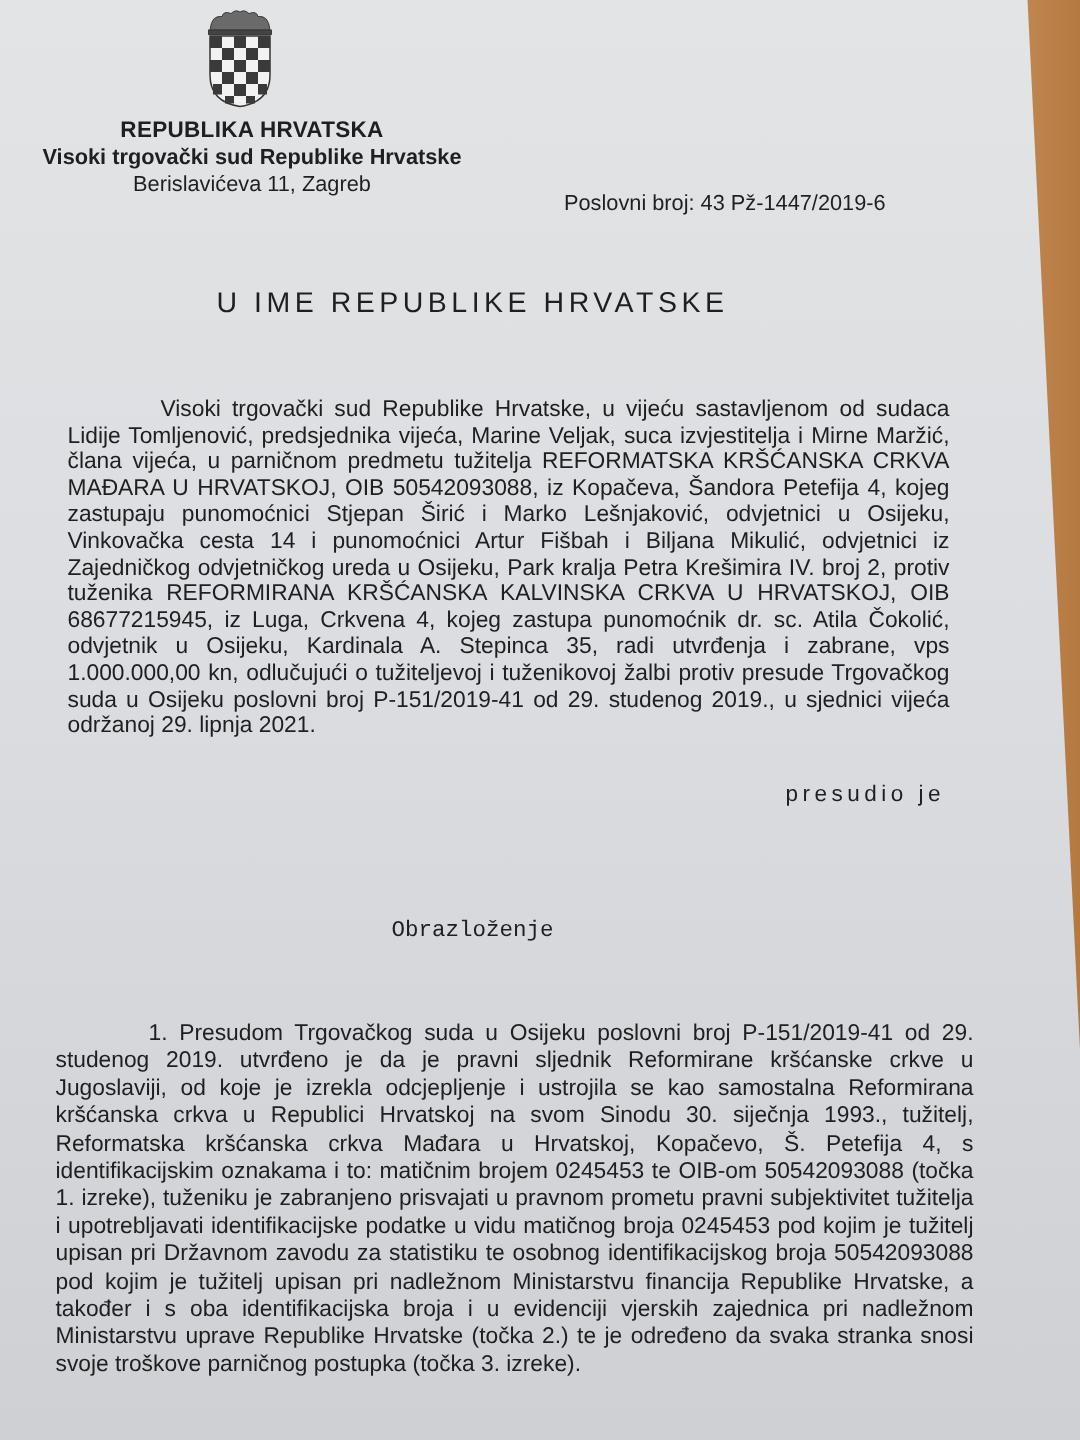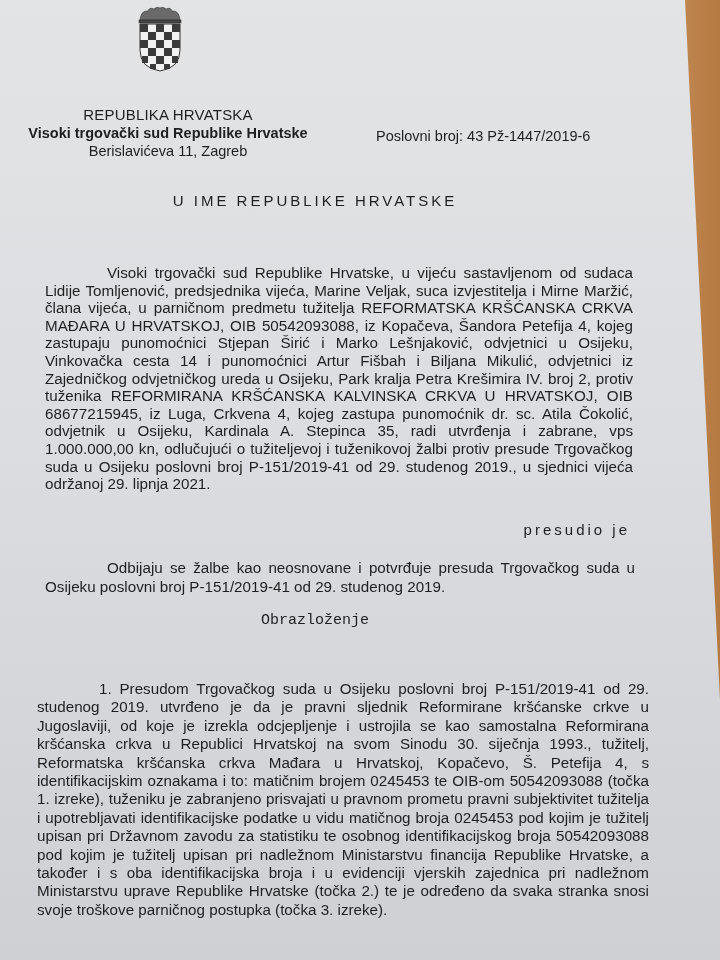--- a/index.html
+++ b/index.html
@@ -17,29 +17,29 @@
     background: linear-gradient(180deg, #e3e4e6 0%, #dcdde0 45%, #cfd0d3 100%);
     clip-path: polygon(0 0, 685px 0, 700px 300px, 716px 620px, 720px 700px, 720px 960px, 0 960px);
     color: #1f1f22;
   }
   .coat {
     position: absolute; left: 135px; top: 6px; width: 50px; height: 66px;
   }
   .header-block {
     position: absolute; left: 28px; top: 78px; width: 280px; text-align: center;
   }
-  .h-country { font-weight: normal; font-size: 15px; line-height: 18px; letter-spacing: 0.2px; margin-top: 28px; }
+  .h-country { font-weight: bold; font-size: 15px; line-height: 18px; letter-spacing: 0.2px; }
   .h-court { font-weight: bold; font-size: 14.5px; line-height: 18px; }
   .h-address { font-size: 14.5px; line-height: 18px; }
   .case-no {
     position: absolute; left: 376px; top: 128px; font-size: 14.5px;
   }
   .title1 {
     position: absolute; left: 0; top: 192px; width: 630px; text-align: center;
-    font-size: 15px; letter-spacing: 3px;
+    font-size: 19px; letter-spacing: 3px;
   }
   .title2 {
     position: absolute; left: 0; top: 230px; width: 630px; text-align: center;
     font-size: 15px; letter-spacing: 3.5px;
   }
   .para {
     position: absolute; font-size: 15.2px; line-height: 17.6px; text-align: justify;
     text-align-last: left;
     margin-left: 19px;
   }
@@ -96,23 +96,20 @@
   <div class="case-no">Poslovni broj: 43 Pž-1447/2019-6</div>
 
   <div class="title1">U IME REPUBLIKE HRVATSKE</div>
 
   <div class="para p-intro">
     <span class="indent"></span><span>Visoki trgovački sud Republike Hrvatske, u vijeću sastavljenom od sudaca Lidije Tomljenović, predsjednika vijeća, Marine Veljak, suca izvjestitelja i Mirne Maržić, člana vijeća, u parničnom predmetu tužitelja REFORMATSKA KRŠĆANSKA CRKVA MAĐARA U HRVATSKOJ, OIB 50542093088, iz Kopačeva, Šandora Petefija 4, kojeg zastupaju punomoćnici Stjepan Širić i Marko Lešnjaković, odvjetnici u Osijeku, Vinkovačka cesta 14 i punomoćnici Artur Fišbah i Biljana Mikulić, odvjetnici iz Zajedničkog odvjetničkog ureda u Osijeku, Park kralja Petra Krešimira IV. broj 2, protiv tuženika REFORMIRANA KRŠĆANSKA KALVINSKA CRKVA U HRVATSKOJ, OIB 68677215945, iz Luga, Crkvena 4, kojeg zastupa punomoćnik dr. sc. Atila Čokolić, odvjetnik u Osijeku, Kardinala A. Stepinca 35, radi utvrđenja i zabrane, vps 1.000.000,00 kn, odlučujući o tužiteljevoj i tuženikovoj žalbi protiv presude Trgovačkog suda u Osijeku poslovni broj P-151/2019-41 od 29. studenog 2019., u sjednici vijeća održanoj 29. lipnja 2021.</span>
   </div>
 
   <div class="presudio">presudio je</div>
 
-  <div class="para p-ruling">
-    <span class="indent"></span><span>Odbijaju se žalbe kao neosnovane i potvrđuje presuda Trgovačkog suda u Osijeku poslovni broj P-151/2019-41 od 29. studenog 2019.</span>
-  </div>
 
   <div class="obraz">Obrazloženje</div>
 
   <div class="para p-reason">
     <span class="indent"></span><span>1. Presudom Trgovačkog suda u Osijeku poslovni broj P-151/2019-41 od 29. studenog 2019. utvrđeno je da je pravni sljednik Reformirane kršćanske crkve u Jugoslaviji, od koje je izrekla odcjepljenje i ustrojila se kao samostalna Reformirana kršćanska crkva u Republici Hrvatskoj na svom Sinodu 30. siječnja 1993., tužitelj, Reformatska kršćanska crkva Mađara u Hrvatskoj, Kopačevo, Š. Petefija 4, s identifikacijskim oznakama i to: matičnim brojem 0245453 te OIB-om 50542093088 (točka 1. izreke), tuženiku je zabranjeno prisvajati u pravnom prometu pravni subjektivitet tužitelja i upotrebljavati identifikacijske podatke u vidu matičnog broja 0245453 pod kojim je tužitelj upisan pri Državnom zavodu za statistiku te osobnog identifikacijskog broja 50542093088 pod kojim je tužitelj upisan pri nadležnom Ministarstvu financija Republike Hrvatske, a također i s oba identifikacijska broja i u evidenciji vjerskih zajednica pri nadležnom Ministarstvu uprave Republike Hrvatske (točka 2.) te je određeno da svaka stranka snosi svoje troškove parničnog postupka (točka 3. izreke).</span>
   </div>
 
 </div>
 
 </body></html>

